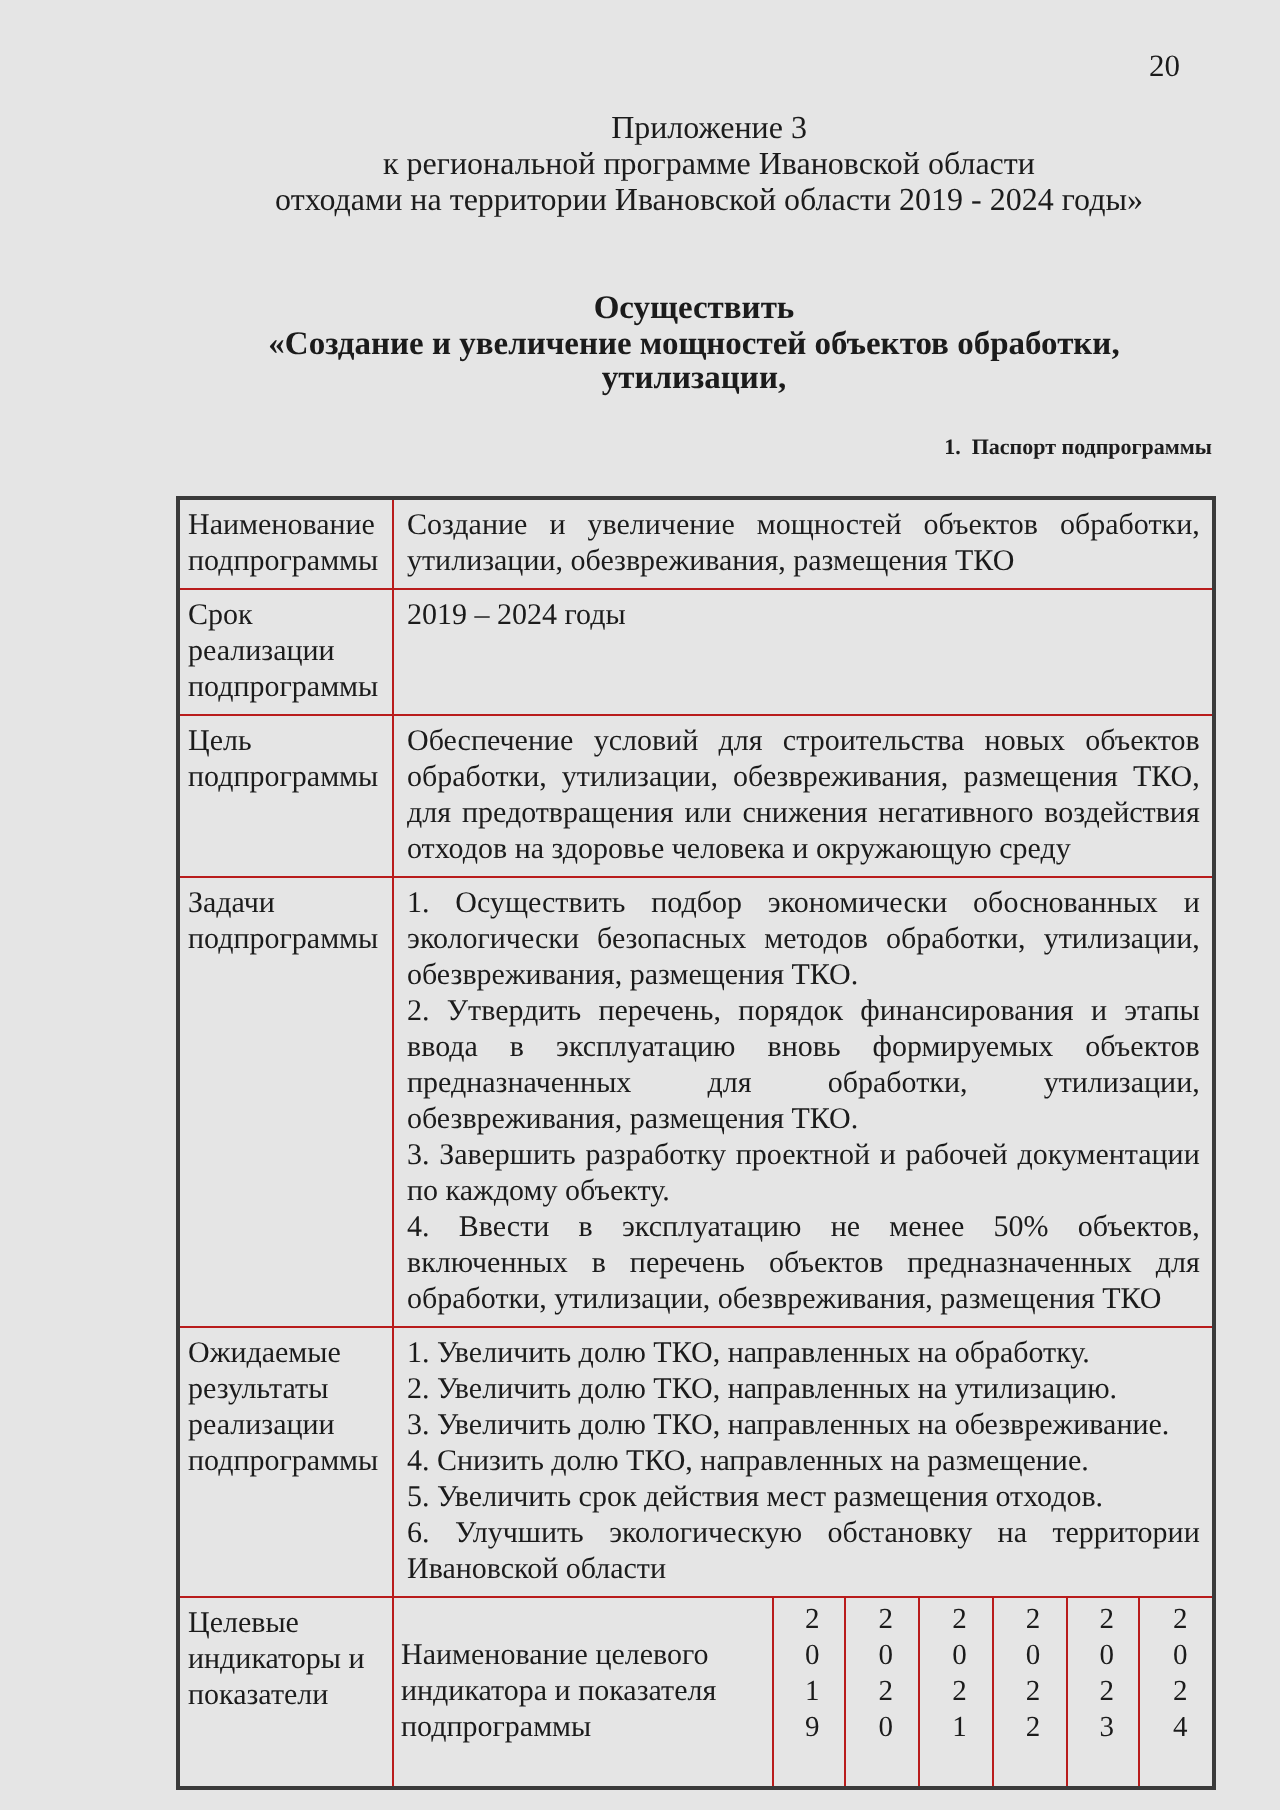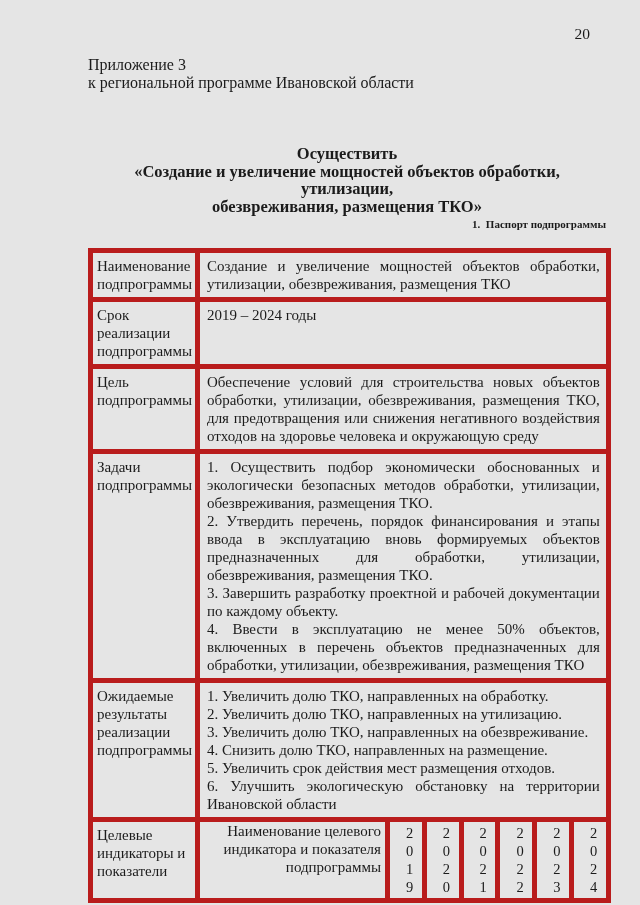--- a/index.html
+++ b/index.html
@@ -21,21 +21,21 @@
     top: 26px;
     right: 50px;
     font-size: 15.5px;
     line-height: 16px;
   }
   .appendix-header {
     position: absolute;
     top: 56px;
     right: 19px;
     left: 88px;
-    text-align: left;
+    text-align: center;
     font-size: 16px;
     line-height: 18px;
   }
   .subprogram-title {
     position: absolute;
     top: 145px;
     left: 88px;
     width: 518px;
     text-align: center;
     font-weight: bold;
@@ -56,66 +56,66 @@
     position: absolute;
     top: 248px;
     left: 88px;
     width: 518px;
     border-collapse: collapse;
     table-layout: fixed;
     font-size: 15px;
     line-height: 18px;
   }
   table.passport td {
-    border: 5px solid #b91c1c;
+    border: 1px solid #b91c1c;
     vertical-align: top;
     word-wrap: break-word;
   }
   table.passport {
     border: 2px solid #3a3a3a;
   }
   td.row-label {
     padding: 4px 2px 4px 4px;
     text-align: left;
   }
   td.row-value {
     padding: 4px 6px 4px 7px;
     text-align: justify;
   }
   td.row-value p {
     margin: 0;
   }
   td.indicator-header {
-    padding: 0 4px;
-    text-align: right;
+    padding: 20px 4px;
+    text-align: left;
     vertical-align: middle;
   }
   td.year-cell {
     padding: 2px 16px;
     text-align: center;
     vertical-align: middle;
     font-size: 14.5px;
   }
 </style>
 </head>
 <body>
 
 <div class="page">
 
   <div class="page-number">20</div>
 
   <div class="appendix-header">
     <div>Приложение 3</div>
     <div>к региональной программе Ивановской области</div>
+    <div>отходами на территории Ивановской области 2019 - 2024 годы»</div>
   </div>
 
   <div class="subprogram-title">
     <div>Осуществить</div>
     <div>«Создание и увеличение мощностей объектов обработки, утилизации,</div>
-    <div>обезвреживания, размещения ТКО»</div>
   </div>
 
   <div class="section-heading">1.&nbsp; Паспорт подпрограммы</div>
 
   <table class="passport">
     <colgroup>
       <col style="width:107px">
       <col style="width:190px">
       <col style="width:36.8px">
         <col style="width:36.8px">

